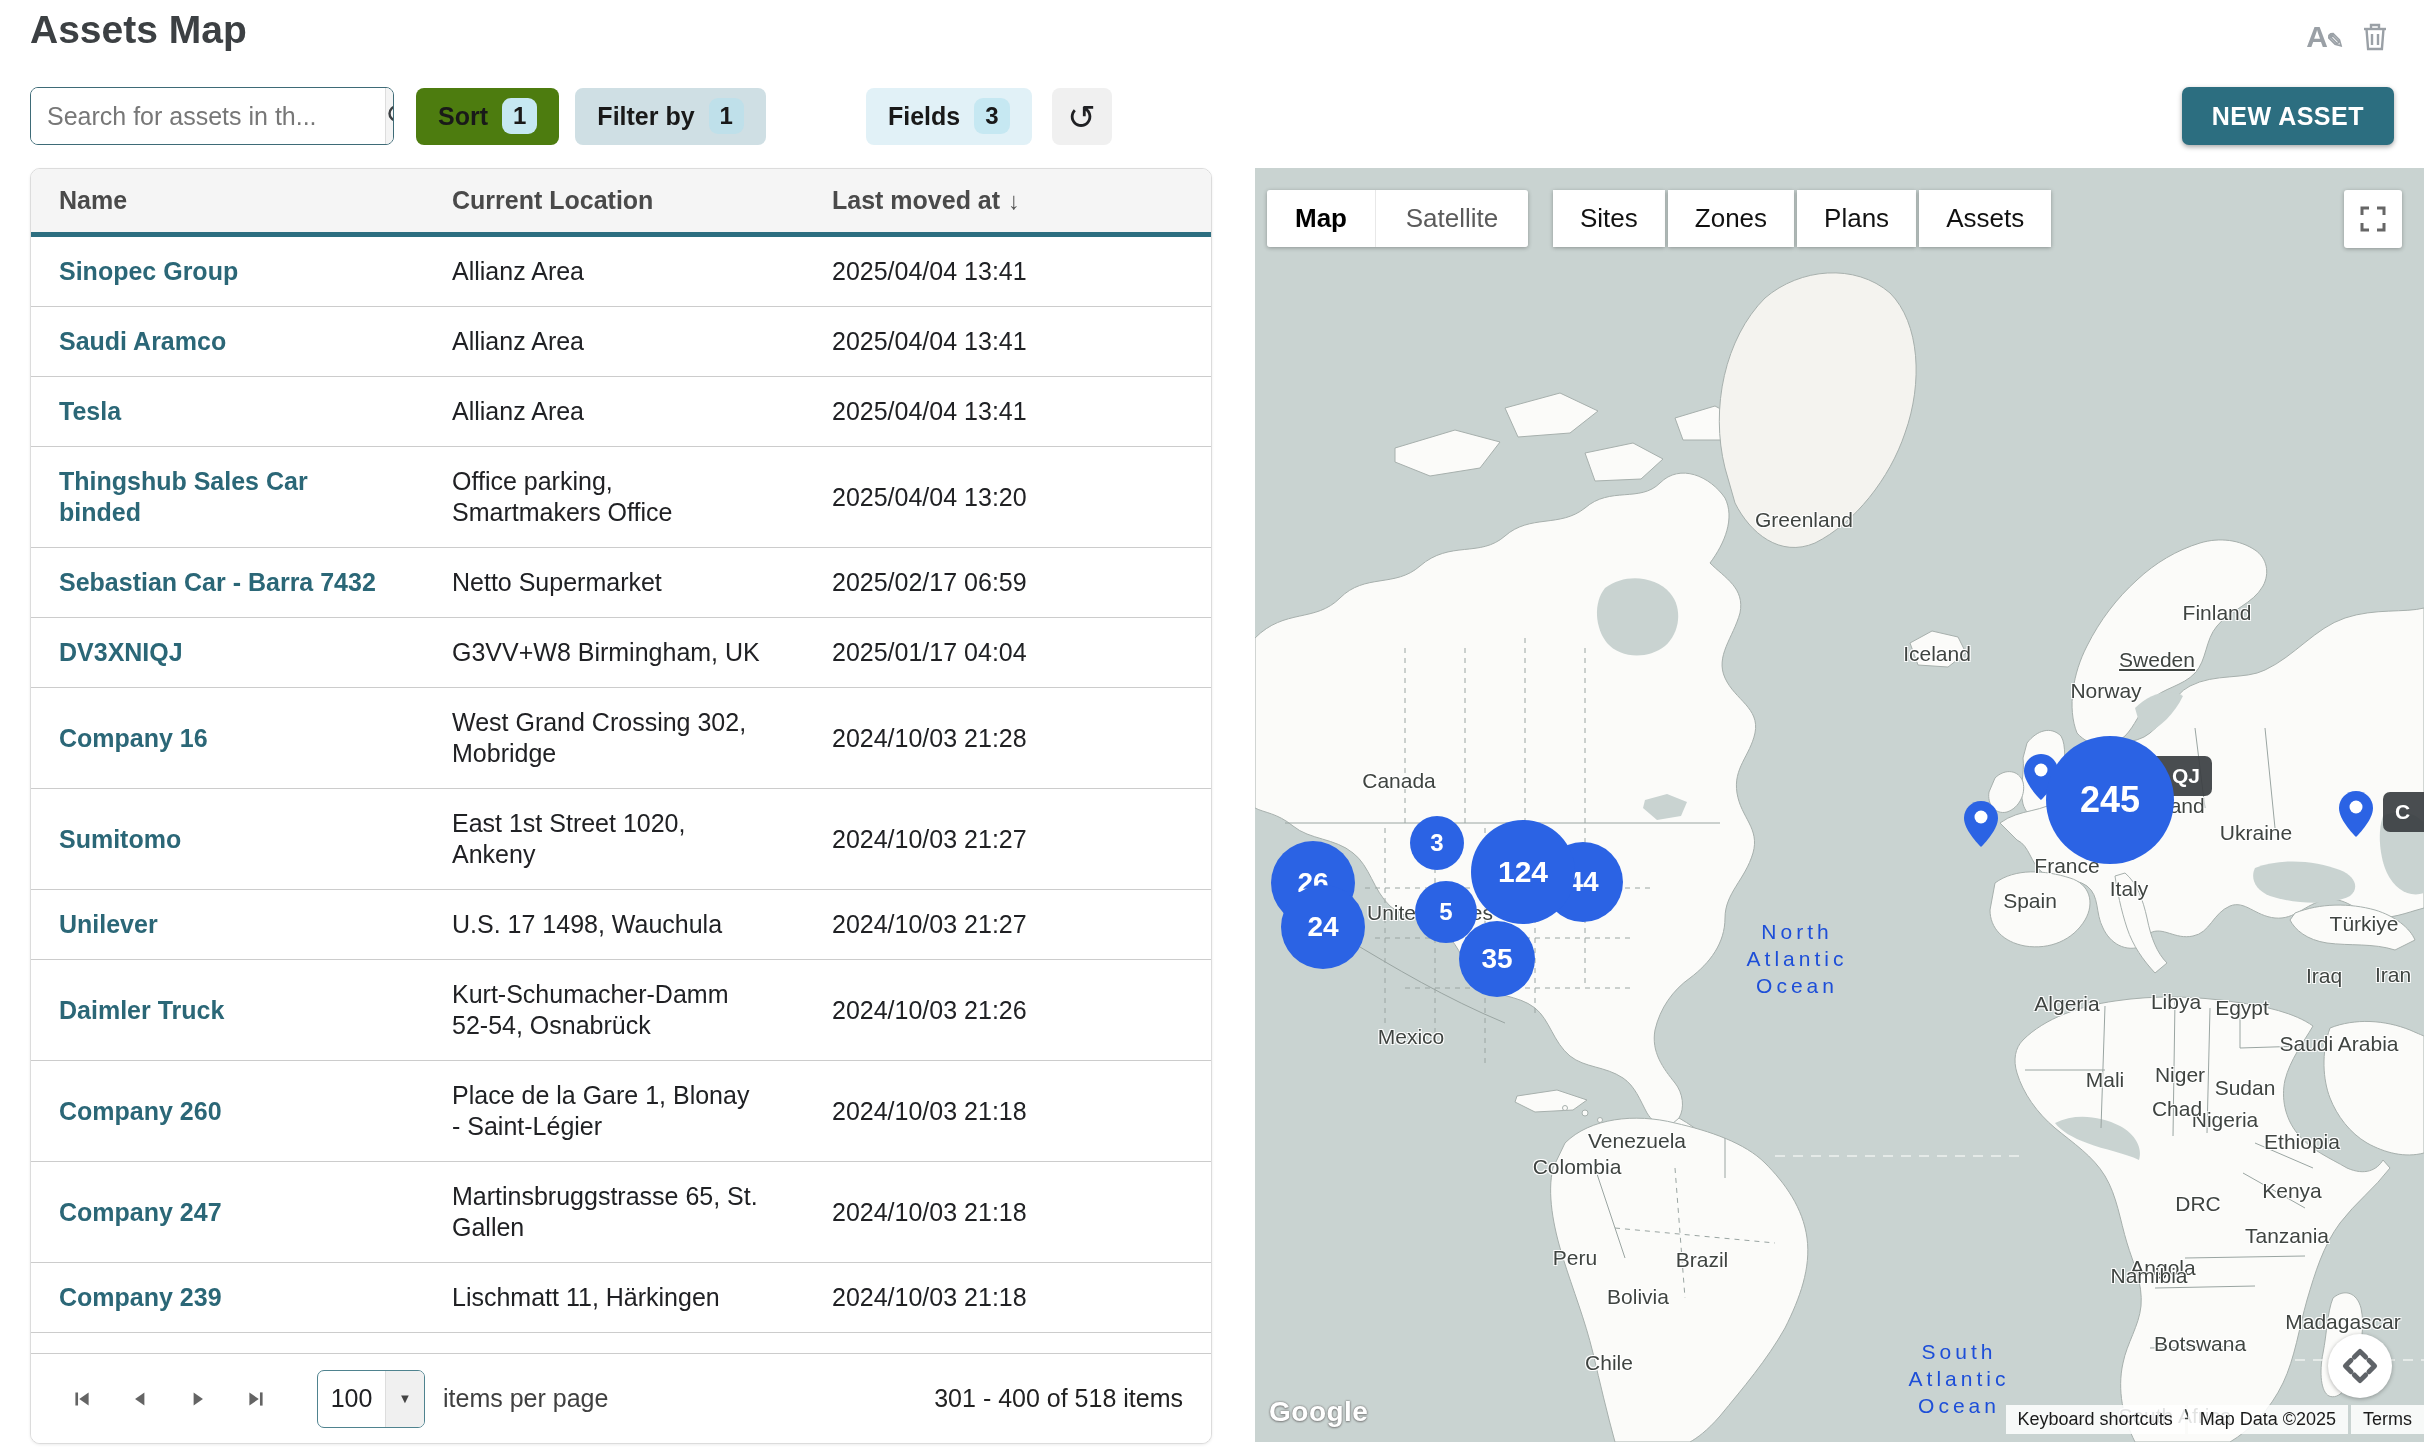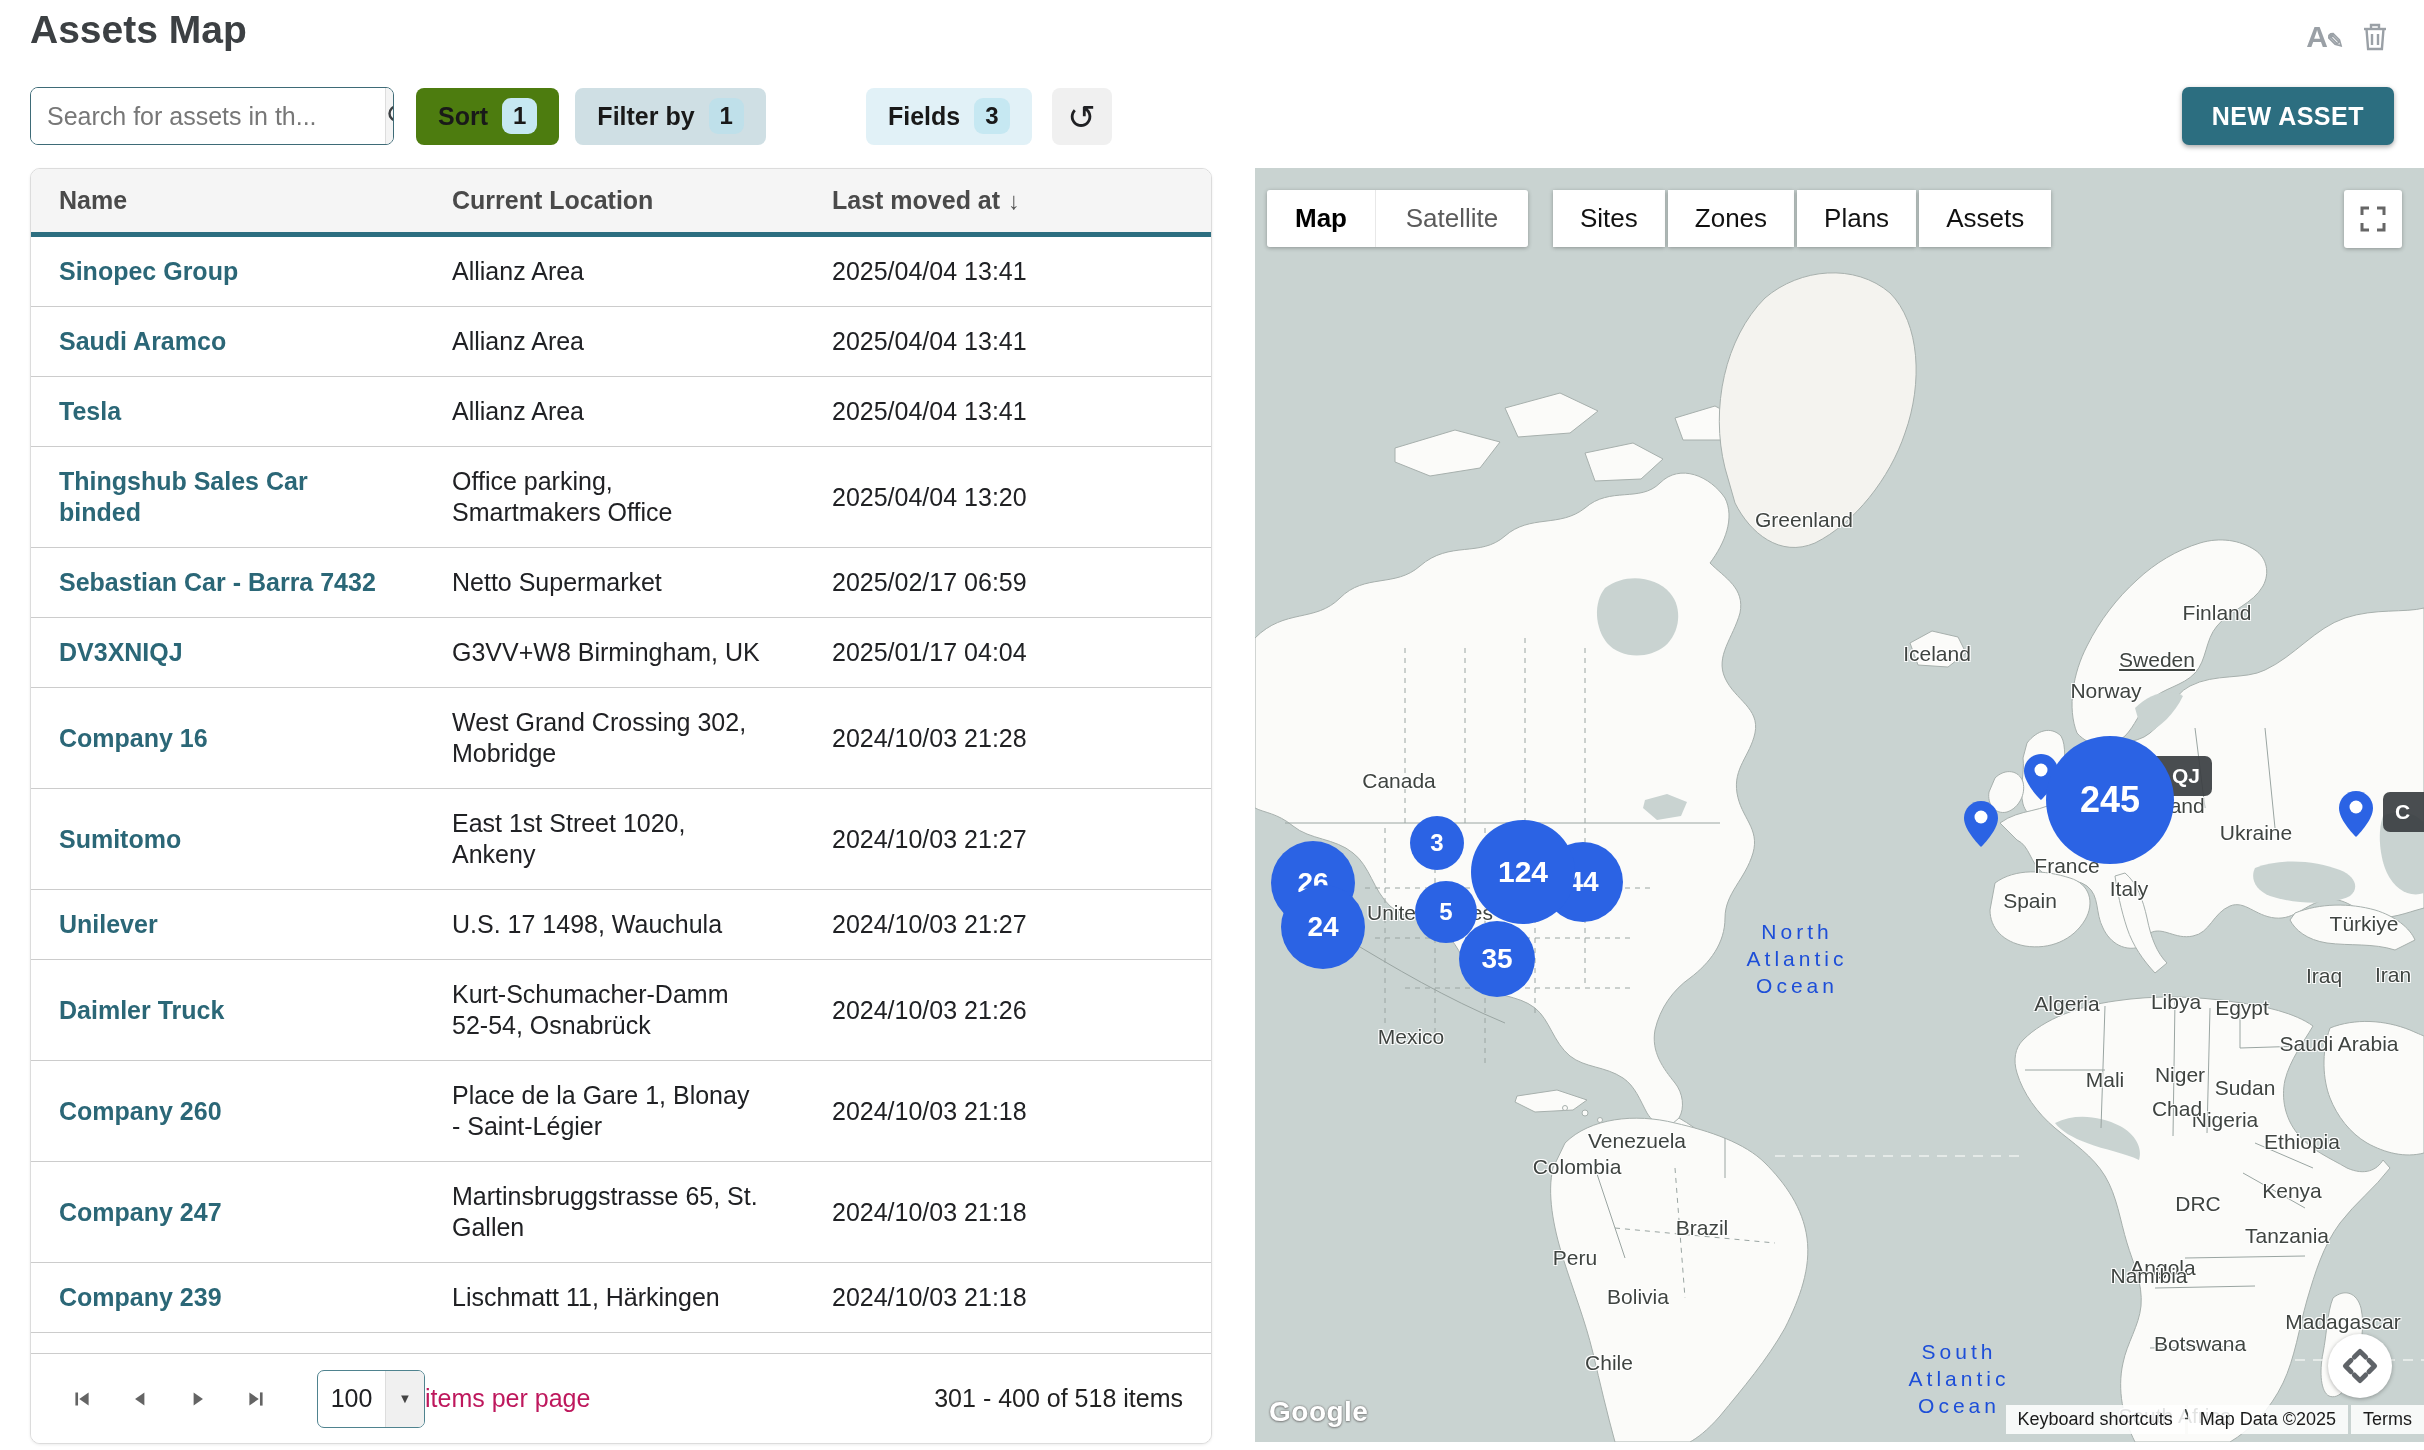--- a/index.html
+++ b/index.html
@@ -42,21 +42,21 @@
   .tcell{padding:19px 28px;font-size:25px;line-height:31px;color:#202124;}
   .tcell.loc{padding-right:44px;}
   .alink{color:#2b6777;font-weight:700;text-decoration:none;cursor:pointer;}
   
   .pager{height:89px;border-top:1px solid #ccc;display:flex;align-items:center;padding:0 28px;background:#fff;}
   .pgbtn{width:46px;height:46px;border:0;background:transparent;display:flex;align-items:center;justify-content:center;cursor:pointer;margin-right:12px;}
   .pgbtn svg{fill:#646464;}
   .psize{margin-left:26px;width:106px;height:56px;border:1px solid #4f838f;border-radius:7px;display:flex;overflow:hidden;cursor:pointer;background:#fff;}
   .psize .num{flex:1;display:flex;align-items:center;justify-content:center;font-size:25px;color:#202124;}
   .psize .arr{width:38px;background:#f0f0f0;border-left:1px solid #ddd;display:flex;align-items:center;justify-content:center;font-size:13px;color:#444;}
-  .ipp{font-size:25px;color:#be185d;}
+  .ipp{margin-left:18px;font-size:25px;color:#404040;}
   .range{margin-left:auto;font-size:25px;color:#222;}
   
   .map{position:absolute;left:1255px;top:168px;width:1169px;height:1274px;background:#c9d3d1;overflow:hidden;cursor:grab;}
   .geo{position:absolute;left:0;top:0;}
   .clabel{position:absolute;transform:translate(-50%,-50%);font-size:21px;font-weight:500;color:#3f4441;white-space:nowrap;
           text-shadow:-1px -1px 0 rgba(255,255,255,.9),1px -1px 0 rgba(255,255,255,.9),-1px 1px 0 rgba(255,255,255,.9),1px 1px 0 rgba(255,255,255,.9);}
   .olabel{position:absolute;transform:translate(-50%,-50%);text-align:center;font-size:21px;color:#1d4ed8;
           letter-spacing:4px;line-height:27px;white-space:nowrap;}
   .cluster{position:absolute;border-radius:50%;background:#2b63e4;color:#fff;font-weight:700;
            display:flex;align-items:center;justify-content:center;cursor:pointer;}
@@ -339,21 +339,21 @@
         <div class="clabel" style="left: 851px; top: 523px;">Norway</div>
         <div class="clabel" style="left: 902px; top: 492px; text-decoration: underline;">Sweden</div>
         <div class="clabel" style="left: 962px; top: 445px;">Finland</div>
         <div class="clabel" style="left: 144px; top: 613px;">Canada</div>
         <div class="clabel" style="left: 175px; top: 745px;">United States</div>
         <div class="clabel" style="left: 156px; top: 869px;">Mexico</div>
         <div class="clabel" style="left: 382px; top: 973px;">Venezuela</div>
         <div class="clabel" style="left: 322px; top: 999px;">Colombia</div>
         <div class="clabel" style="left: 320px; top: 1090px;">Peru</div>
         <div class="clabel" style="left: 383px; top: 1129px;">Bolivia</div>
-        <div class="clabel" style="left: 447px; top: 1060px;">Brazil</div>
+        <div class="clabel" style="left: 447px; top: 1092px;">Brazil</div>
         <div class="clabel" style="left: 354px; top: 1195px;">Chile</div>
         <div class="clabel" style="left: 775px; top: 733px;">Spain</div>
         <div class="clabel" style="left: 812px; top: 698px;">France</div>
         <div class="clabel" style="left: 874px; top: 721px;">Italy</div>
         <div class="clabel" style="left: 917px; top: 638px;">Poland</div>
         <div class="clabel" style="left: 1001px; top: 665px;">Ukraine</div>
         <div class="clabel" style="left: 1109px; top: 756px;">Türkiye</div>
         <div class="clabel" style="left: 1069px; top: 808px;">Iraq</div>
         <div class="clabel" style="left: 1138px; top: 807px;">Iran</div>
         <div class="clabel" style="left: 987px; top: 840px;">Egypt</div>

